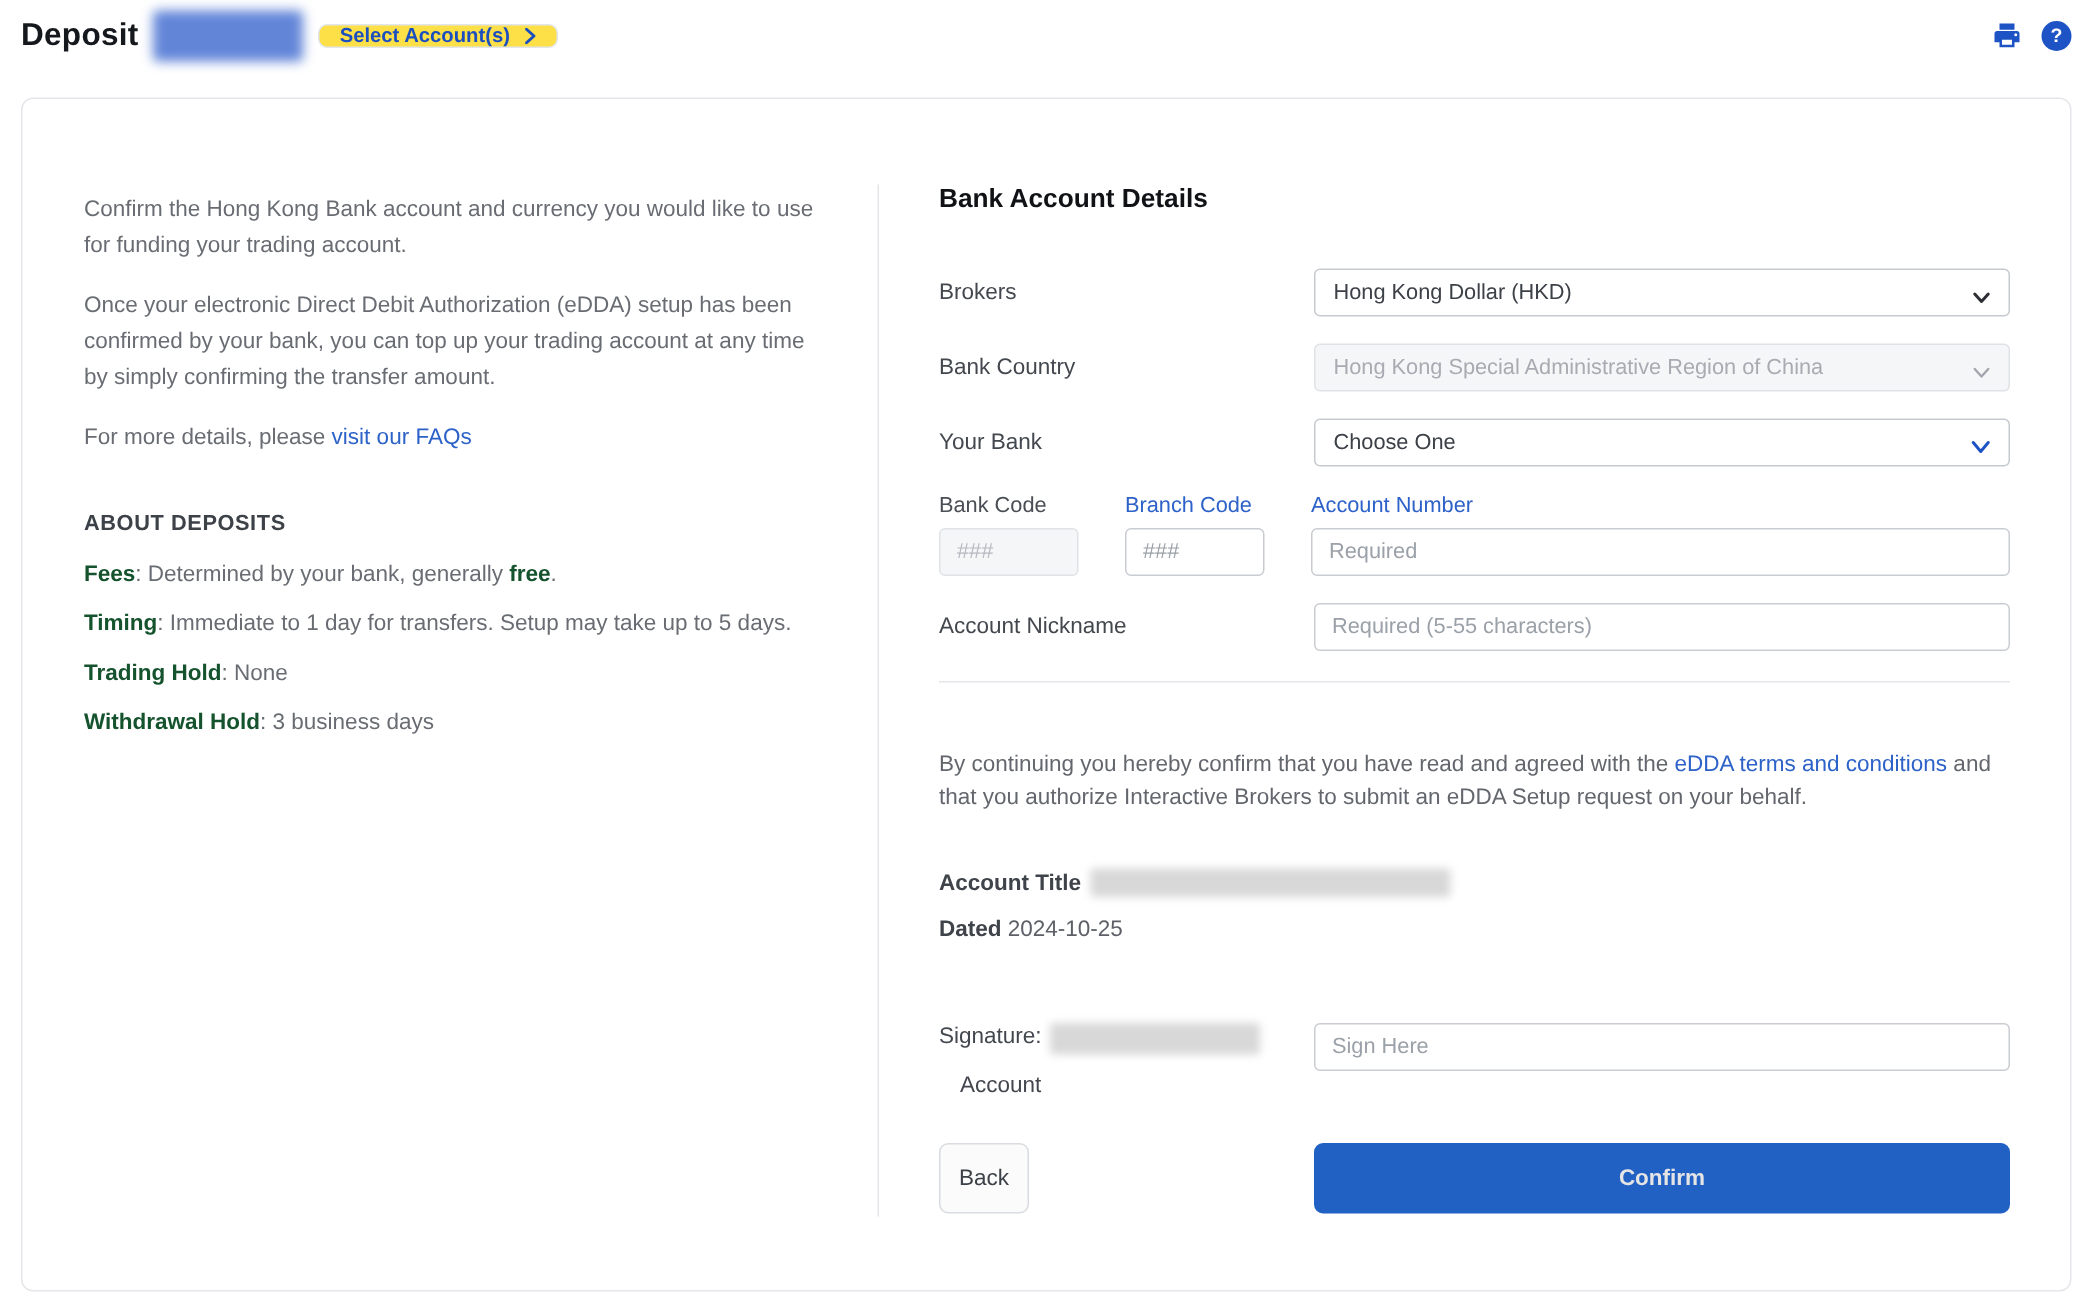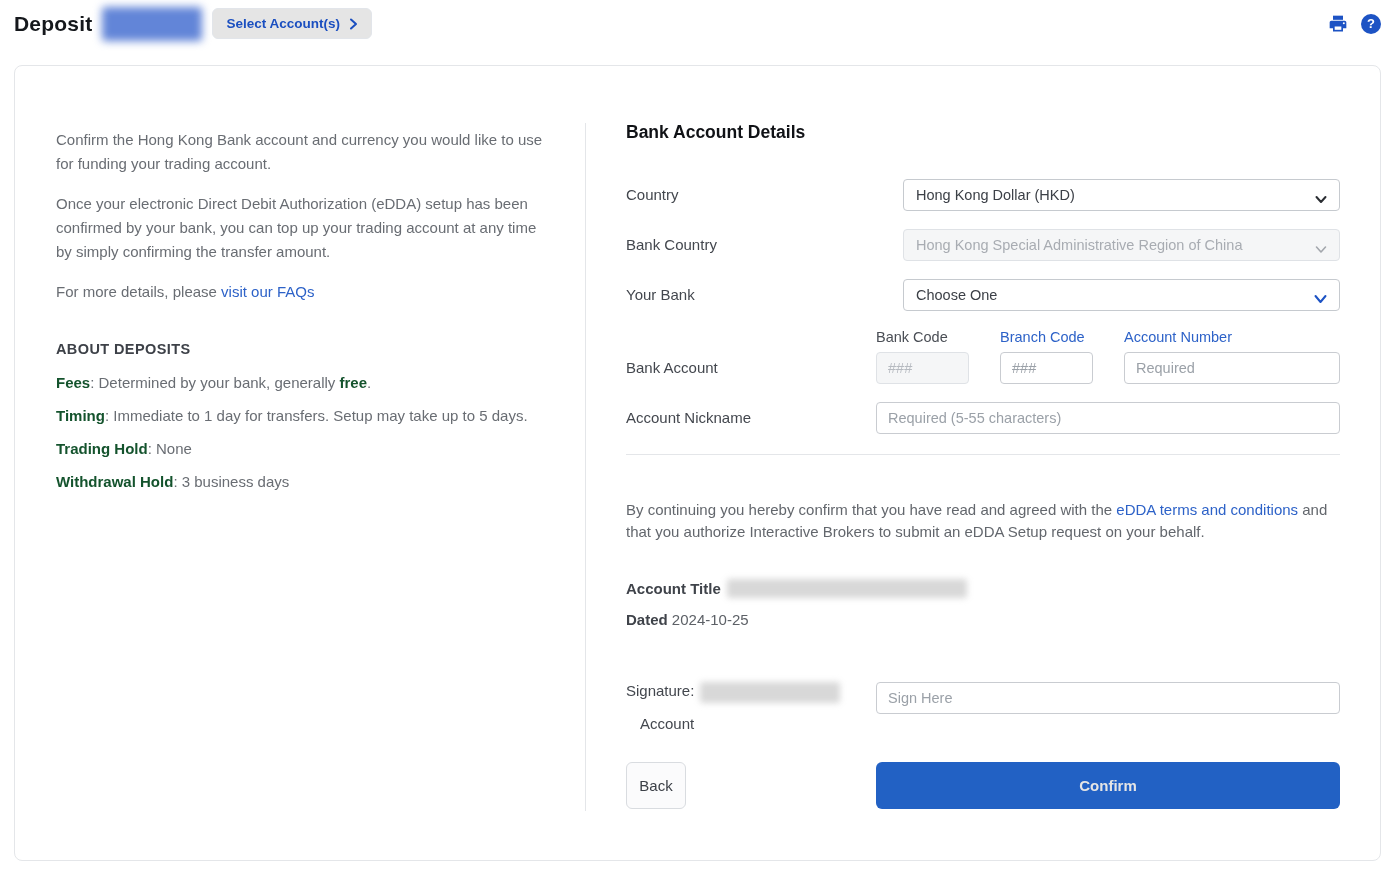--- a/index.html
+++ b/index.html
@@ -31,23 +31,23 @@
     width: 100px; height: 34px;
     background: #6285d8;
     border-radius: 3px;
     filter: blur(4px);
     margin: 0 10px 0 2px;
   }
   .select-accounts-btn {
     display: inline-flex;
     align-items: center;
     gap: 9px;
-    height: 31px;
+    height: 16px;
     padding: 0 13px;
-    background: #e5e5e5;
+    background: #fde047;
     border: 1px solid #e2e5ea;
     border-radius: 6px;
     color: #1b4fc0;
     font-size: 13.5px;
     font-weight: bold;
     cursor: pointer;
     font-family: "Liberation Sans", sans-serif;
   }
   .topbar-right {
     margin-left: auto;
@@ -143,21 +143,20 @@
     height: 32px;
     border: 1px solid #c6cacf;
     border-radius: 4px;
     background: #ffffff;
     display: flex;
     align-items: center;
     padding: 0 34px 0 12px;
     font-size: 14.5px;
     color: #3c4047;
     cursor: pointer;
-    margin-left: 27px;
   }
   .select-box .chev { position: absolute; right: 12px; top: 11px; }
   .select-box.disabled {
     background: #f5f6f7;
     border-color: #dfe2e6;
     color: #a8acb2;
     cursor: default;
   }
 
   .text-input {
@@ -286,21 +285,21 @@
     <p class="about-item"><b>Trading Hold</b><span>: None</span><b></b><span></span></p>
     <p class="about-item"><b>Withdrawal Hold</b><span>: 3 business days</span><b></b><span></span></p>
   </div>
 
   <div class="v-divider"></div>
 
   <div class="right-col">
     <h2 class="form-heading">Bank Account Details</h2>
 
     <div class="form-row">
-      <div class="form-label">Country</div>
+      <div class="form-label">Brokers</div>
       <div class="form-control">
         <div class="select-box">
           <span>Hong Kong Dollar (HKD)</span>
           <span class="chev">
             <svg width="12" height="9" viewBox="0 0 12 9">
                 <polyline points="1.5,2 6,7 10.5,2" fill="none" stroke="#2b2e33" stroke-width="2" stroke-linecap="round" stroke-linejoin="round"></polyline>
               </svg>
           </span>
         </div>
       </div>
@@ -328,21 +327,20 @@
           <span class="chev">
             <svg width="13" height="10" viewBox="0 0 13 10">
                 <polyline points="1.5,2 6.5,8 11.5,2" fill="none" stroke="#1d53c4" stroke-width="2" stroke-linecap="round" stroke-linejoin="round"></polyline>
               </svg>
           </span>
         </div>
       </div>
     </div>
 
     <div class="form-row ba-row">
-      <div class="form-label">Bank Account</div>
       <div class="form-control">
         <div class="ba-fields">
           <div class="ba-field">
             <span class="ba-label">Bank Code</span>
             <input class="text-input disabled" disabled="" placeholder="###" style="">
           </div>
           <div class="ba-field">
             <a class="ba-label link-label">Branch Code</a>
             <input class="text-input" placeholder="###" style="">
           </div>

